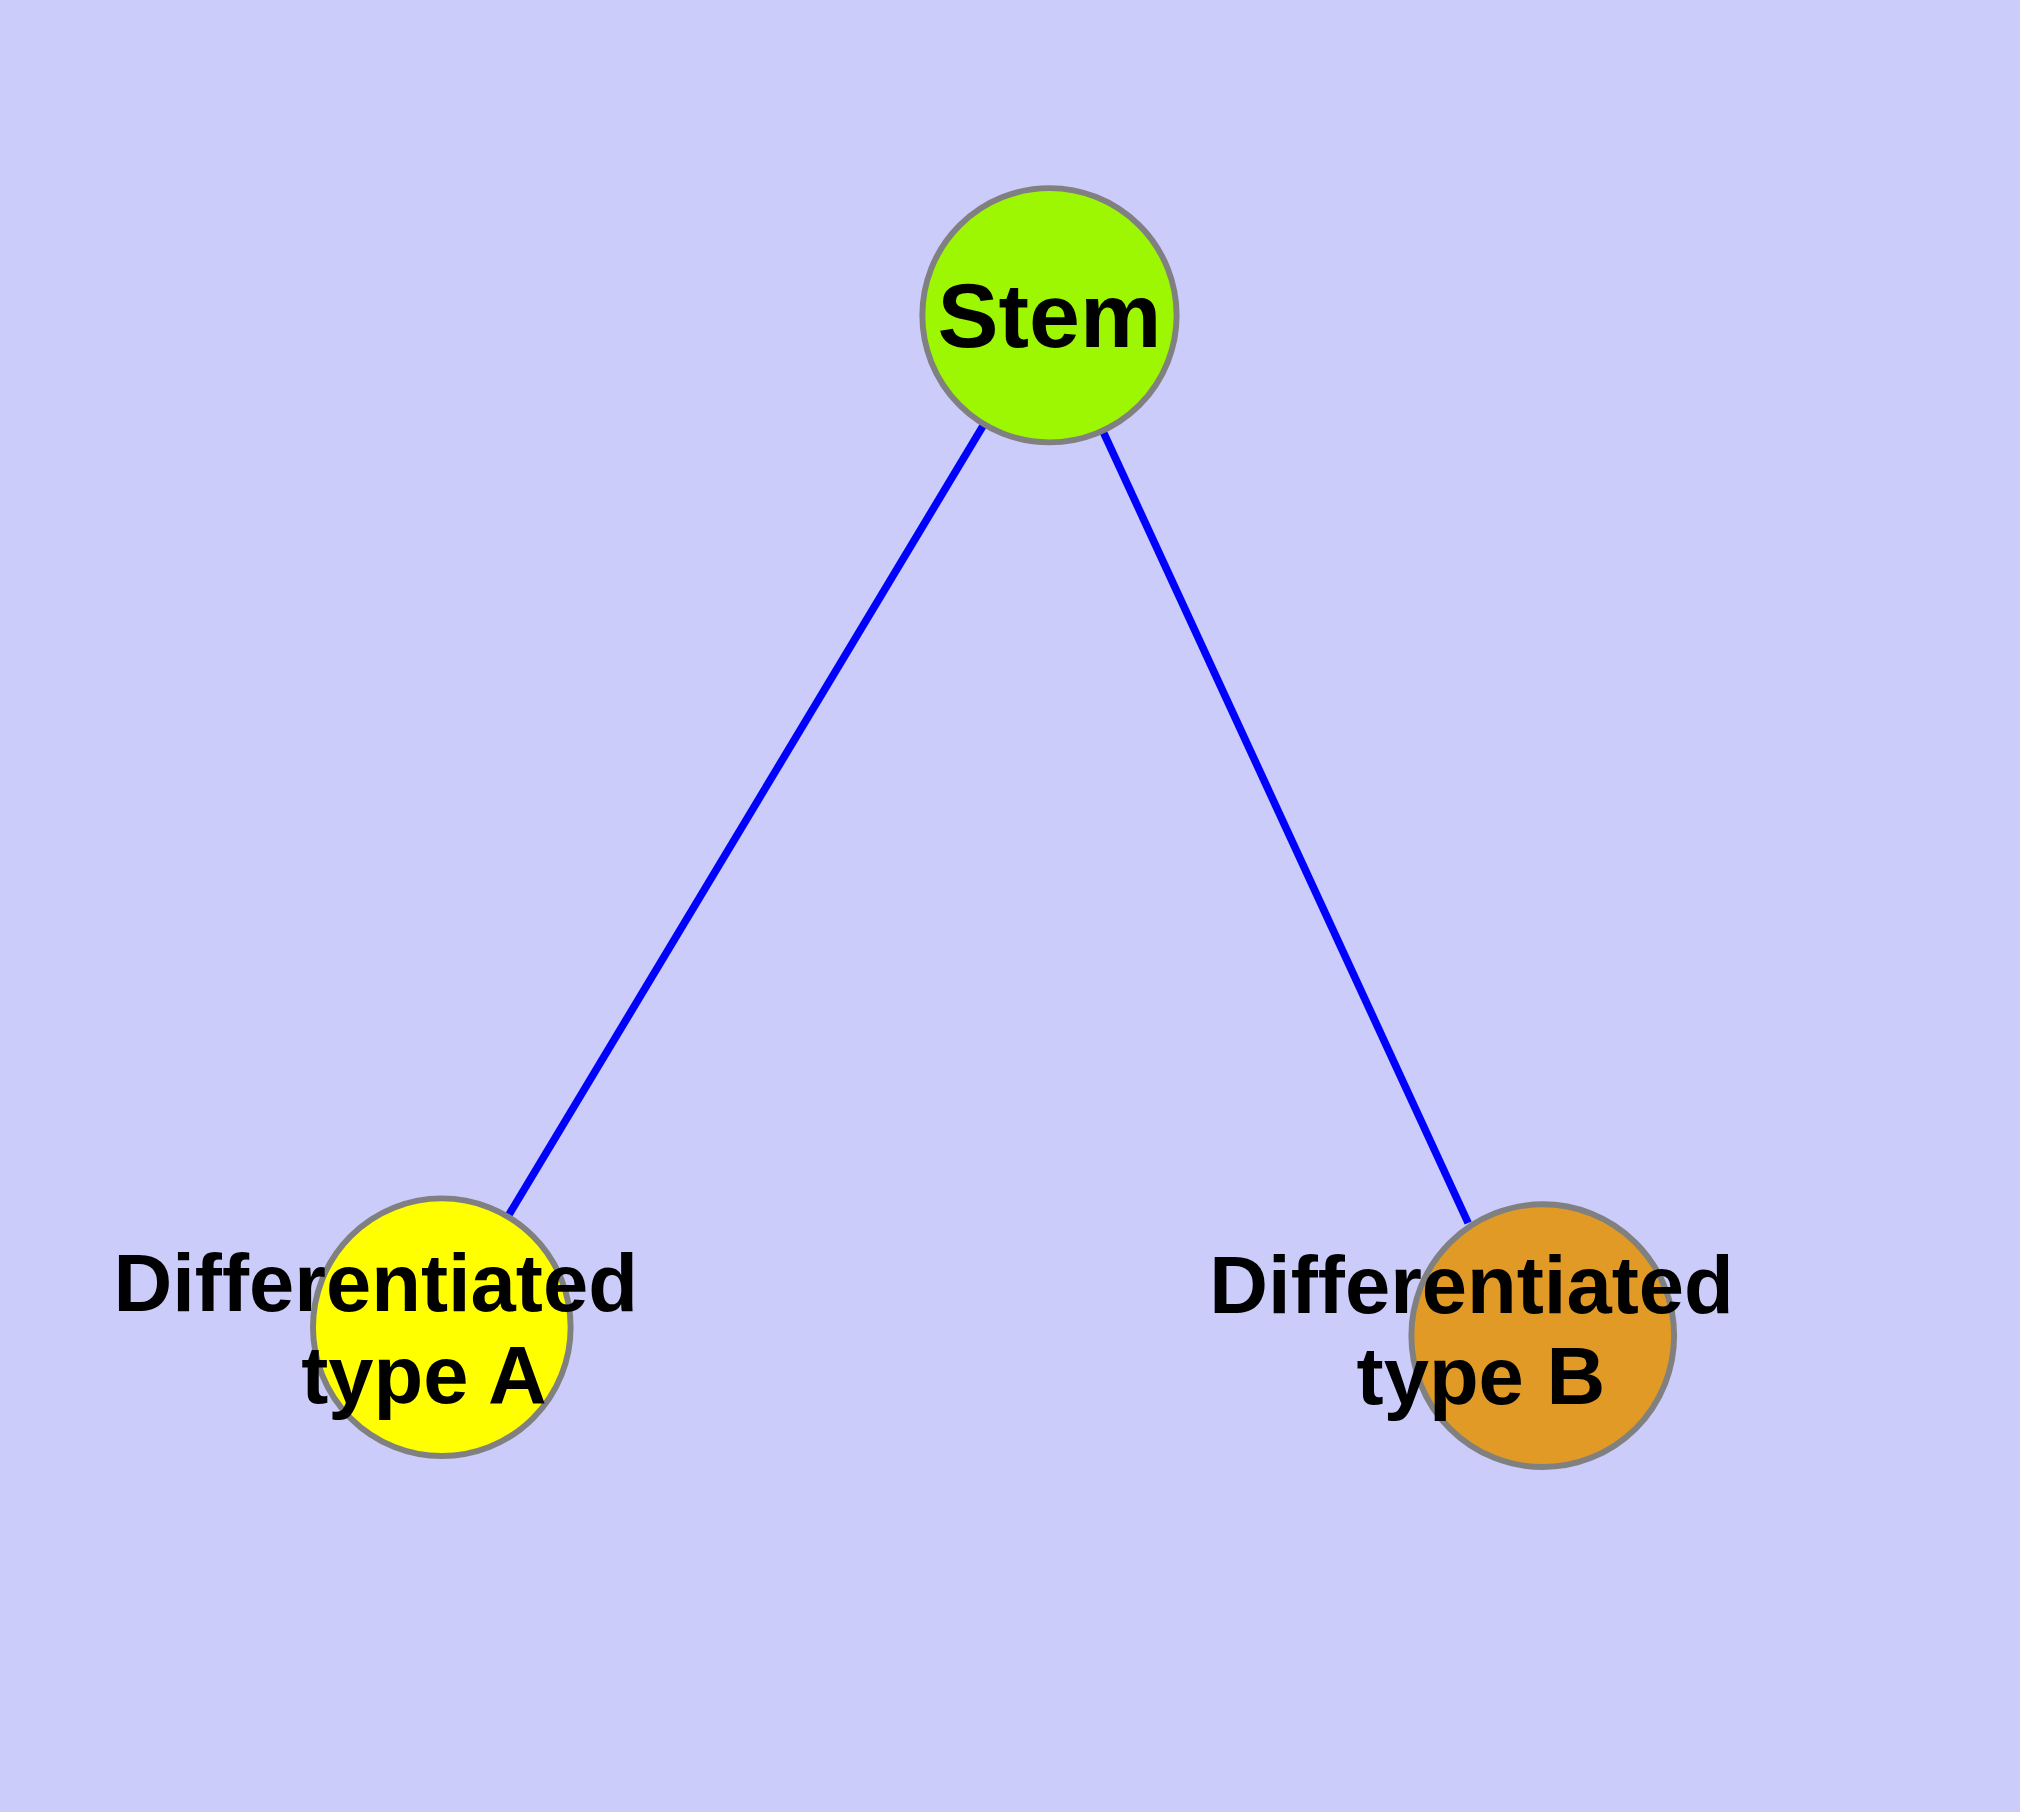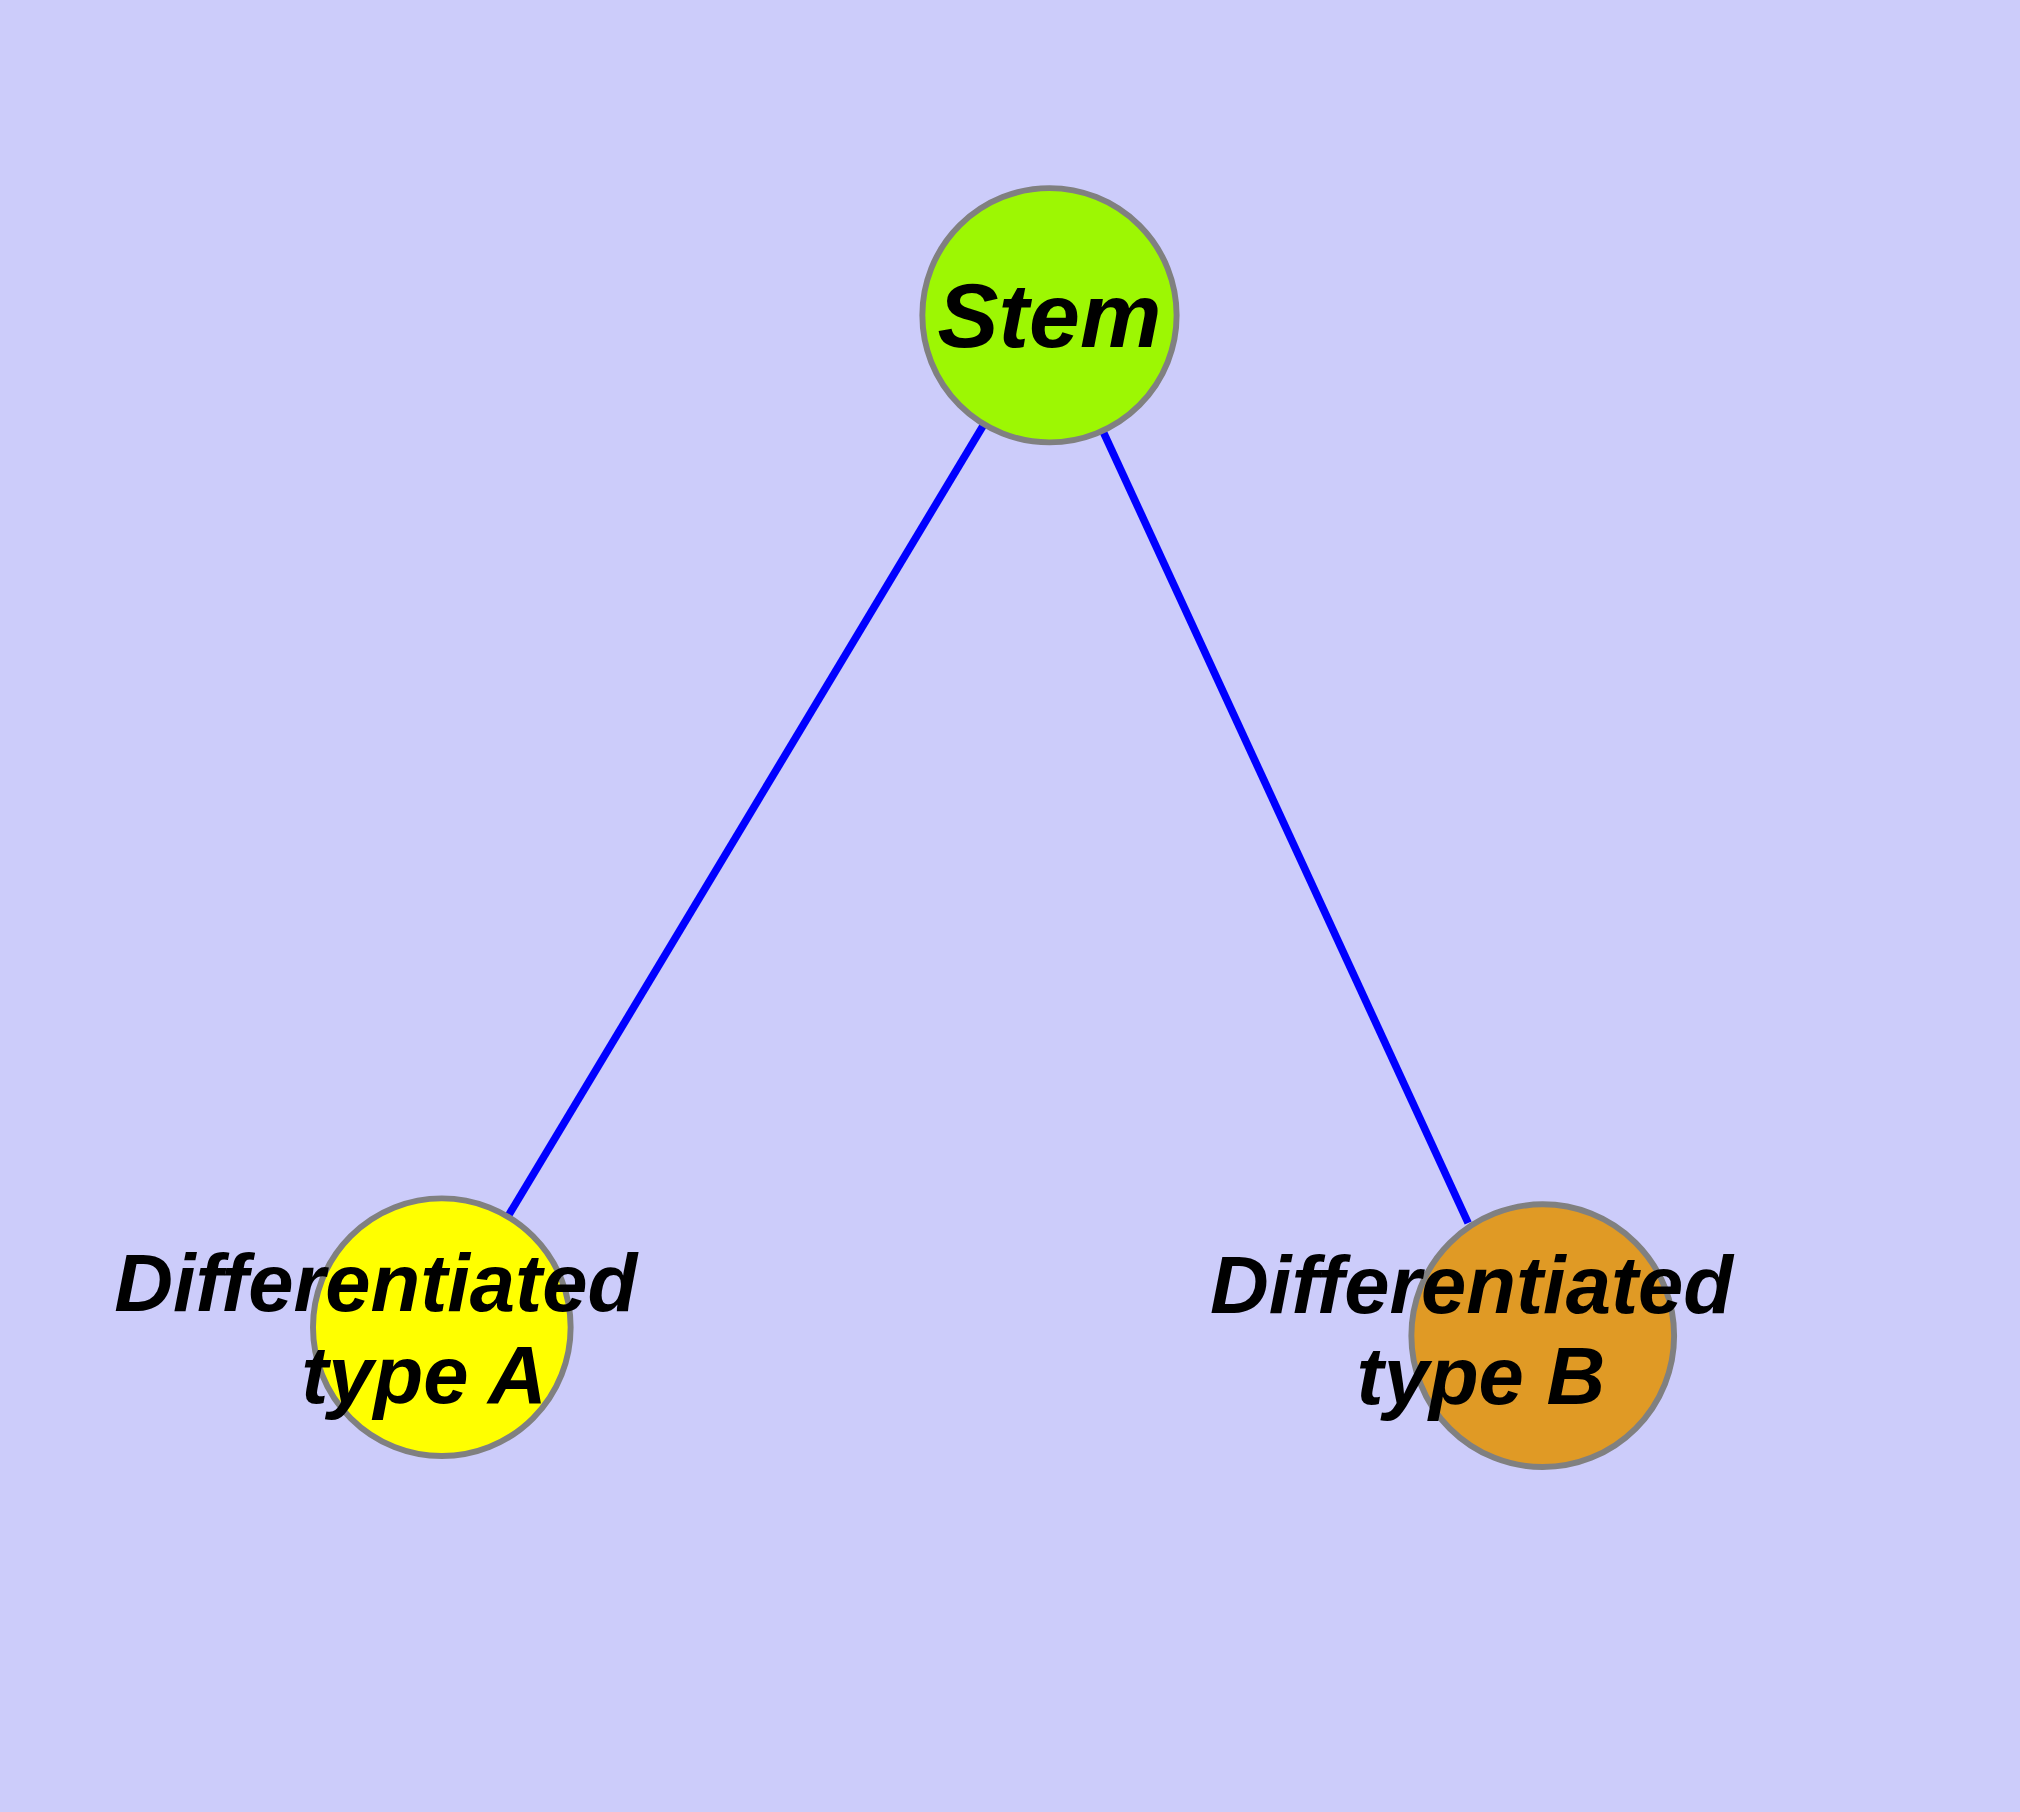--- a/index.html
+++ b/index.html
@@ -7,21 +7,20 @@
     margin: 0;
     padding: 0;
     background: #ffffff;
   }
   #canvas {
     position: relative;
     width: 2021px;
     height: 1812px;
     overflow: hidden;
     font-family: "Liberation Sans", "DejaVu Sans", sans-serif;
-    font-style: italic;
   }
   #bg-rect {
     position: absolute;
     inset: 0;
     width: 100%;
     height: 100%;
   }
   #graph-svg {
     position: absolute;
     top: 0;

